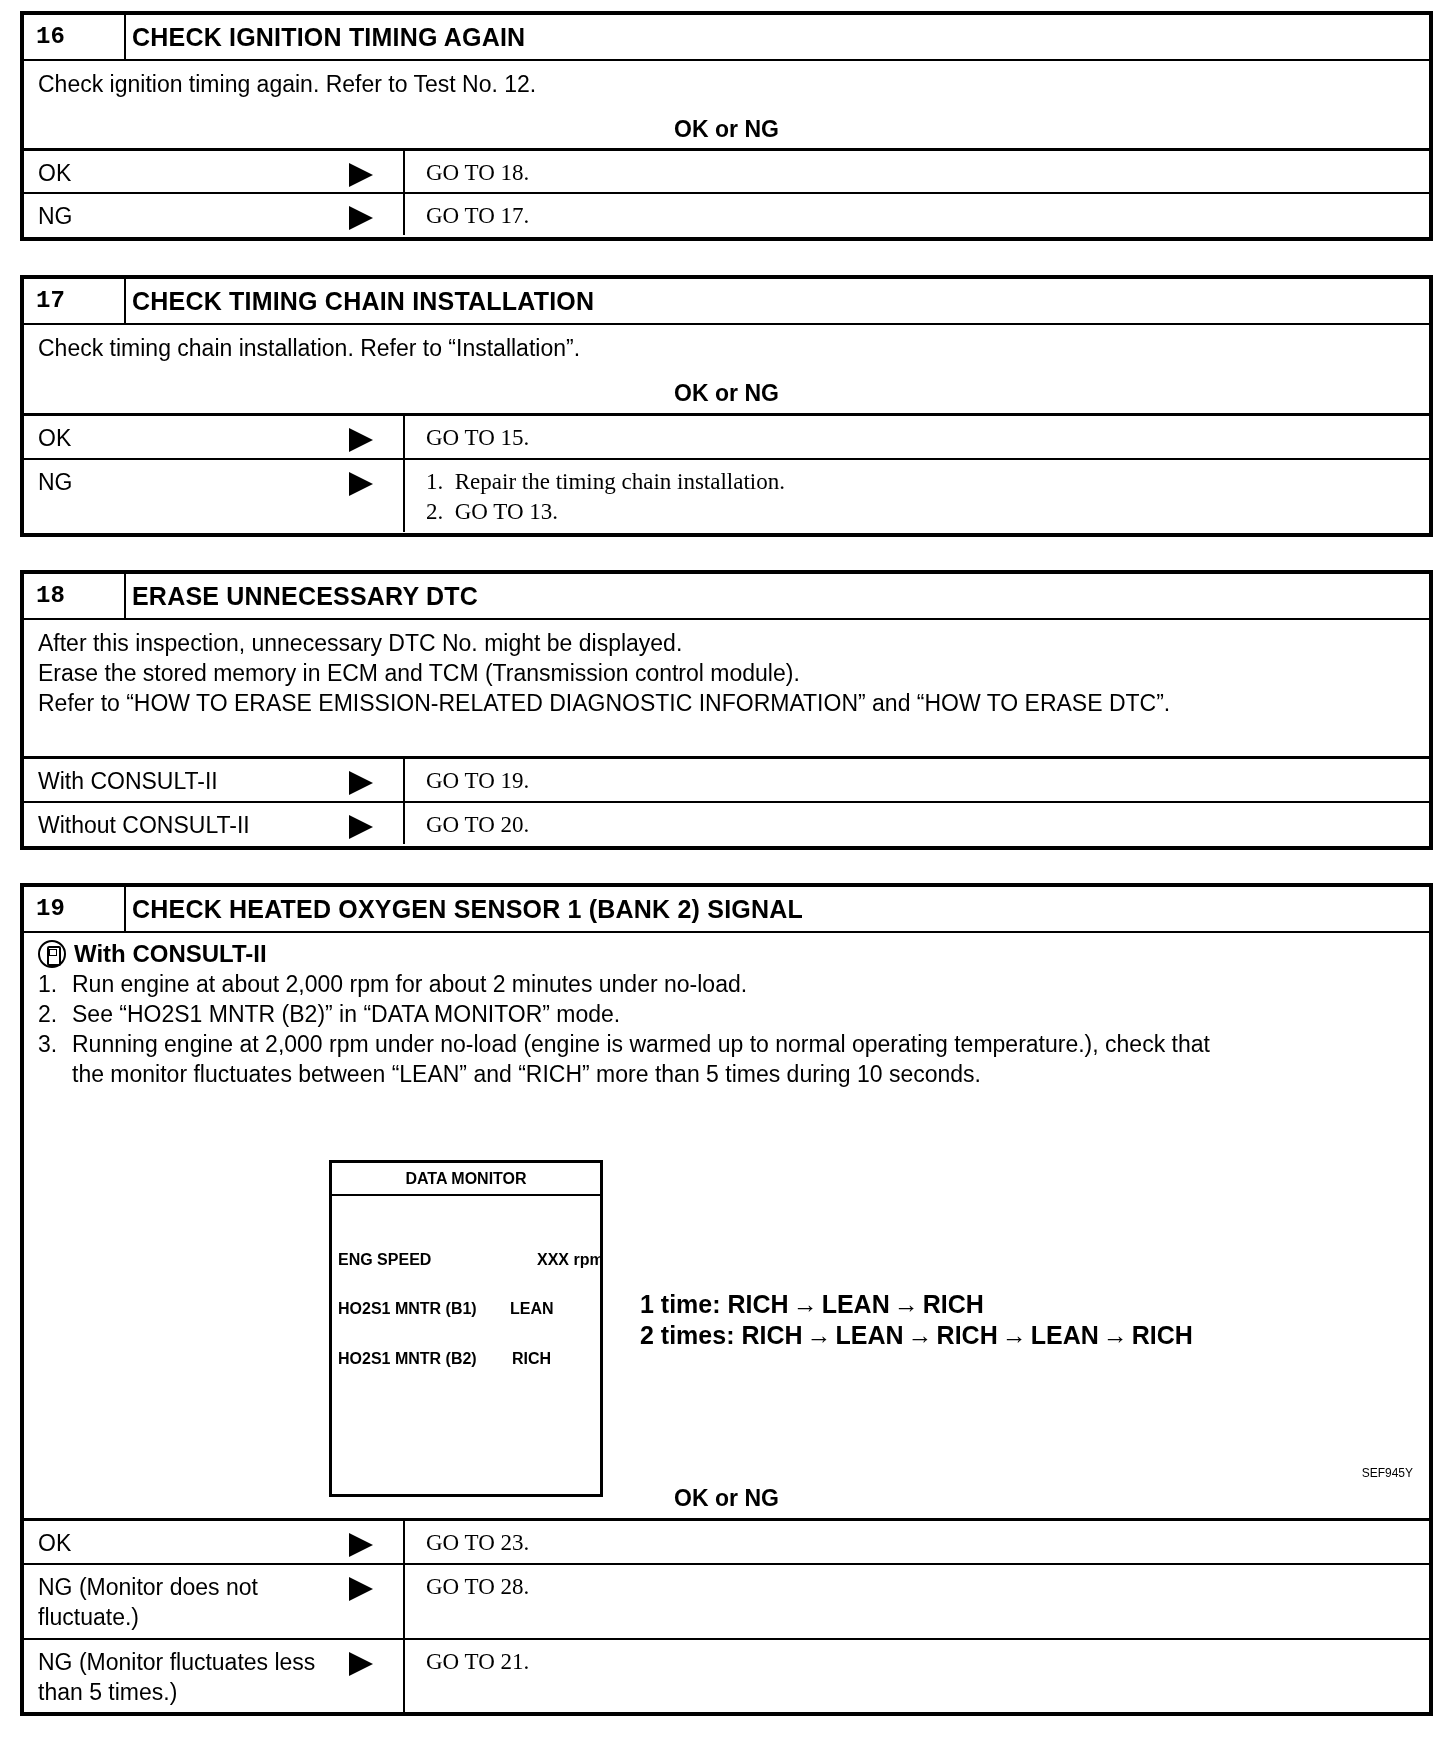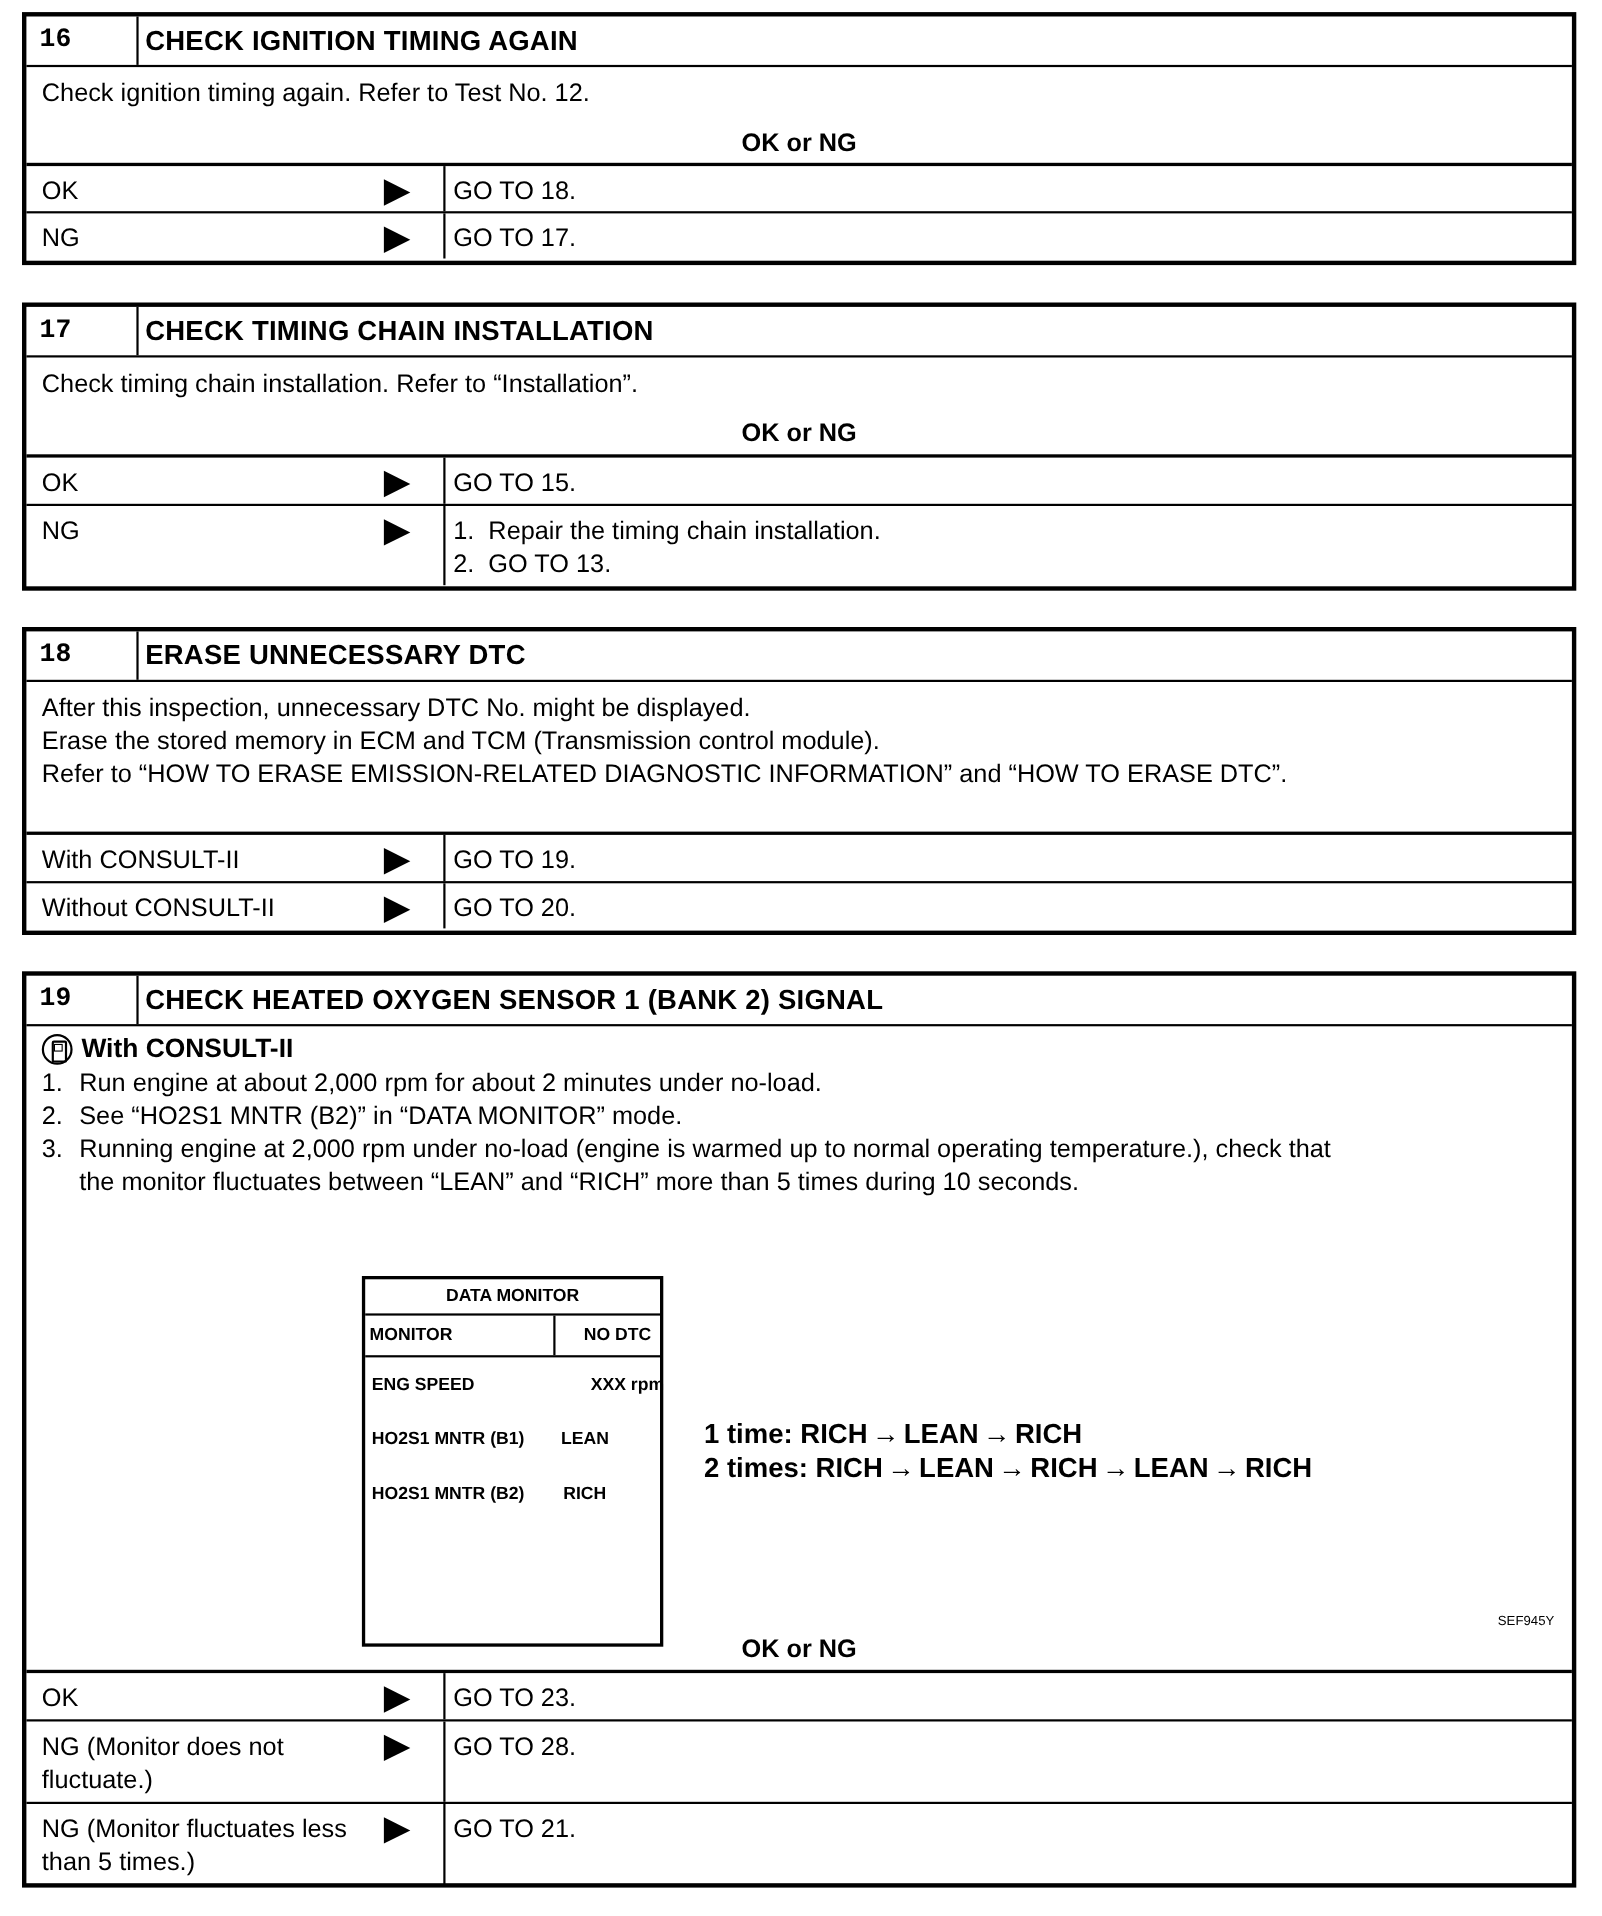--- a/index.html
+++ b/index.html
@@ -26,21 +26,21 @@
   }
   .opt { display: flex; border-top: 3px solid #000; font-size: 23px; line-height: 30px; }
   .opt .cond { width: 381px; position: relative; padding: 7px 14px; border-right: 2px solid #000; }
   .opt .cond .lbl { display: block; width: 300px; }
   .opt .cond .arrow {
     position: absolute; left: 325px; top: 12px;
     width: 0; height: 0;
     border-top: 12px solid transparent; border-bottom: 12px solid transparent;
     border-left: 24px solid #000;
   }
-  .opt .res { flex: 1; padding: 7px 7px; }
+  .opt .res { flex: 1; padding: 7px 21px; font-family: Liberation Serif, serif; }
   .opt + .opt { border-top: 2px solid #000; }
 
   ol.steps { list-style: none; }
   ol.steps li { position: relative; padding-left: 34px; }
   ol.steps li .n { position: absolute; left: 0; top: 0; }
 
   .consult-head { display: flex; align-items: center; font-weight: bold; font-size: 24px; line-height: 30px; }
   .consult-icon {
     width: 28px; height: 28px; border: 2px solid #000; border-radius: 50%;
     position: relative; margin-right: 8px; display: inline-block;
@@ -162,24 +162,20 @@
       <span>With CONSULT-II</span>
     </div>
     <ol class="steps">
       <li><span class="n">1.</span><span>Run engine at about 2,000 rpm for about 2 minutes under no-load.</span></li>
       <li><span class="n">2.</span><span>See “HO2S1 MNTR (B2)” in “DATA MONITOR” mode.</span></li>
       <li style="padding-right:180px;"><span class="n">3.</span><span>Running engine at 2,000 rpm under no-load (engine is warmed up to normal operating temperature.), check that the monitor fluctuates between “LEAN” and “RICH” more than 5 times during 10 seconds.</span></li>
     </ol>
 
     <div class="monitor" style="left:305px; top:227px; width:274px; height:337px;">
       <div class="mt">DATA MONITOR</div>
-      <div class="mh">
-        <div class="c1">MONITOR</div>
-        <div class="c2">NO DTC</div>
-      </div>
       <div class="row" style="top:82px;">
         <span>ENG SPEED</span>
         <span class="v" style="left:160px;margin-left:39px;">XXX rpm</span>
       </div>
       <div class="row" style="top:131px;">
         <span>HO2S1 MNTR (B1)</span>
         <span class="v" style="left:172px;">LEAN</span>
       </div>
       <div class="row" style="top:181px;">
         <span>HO2S1 MNTR (B2)</span>

